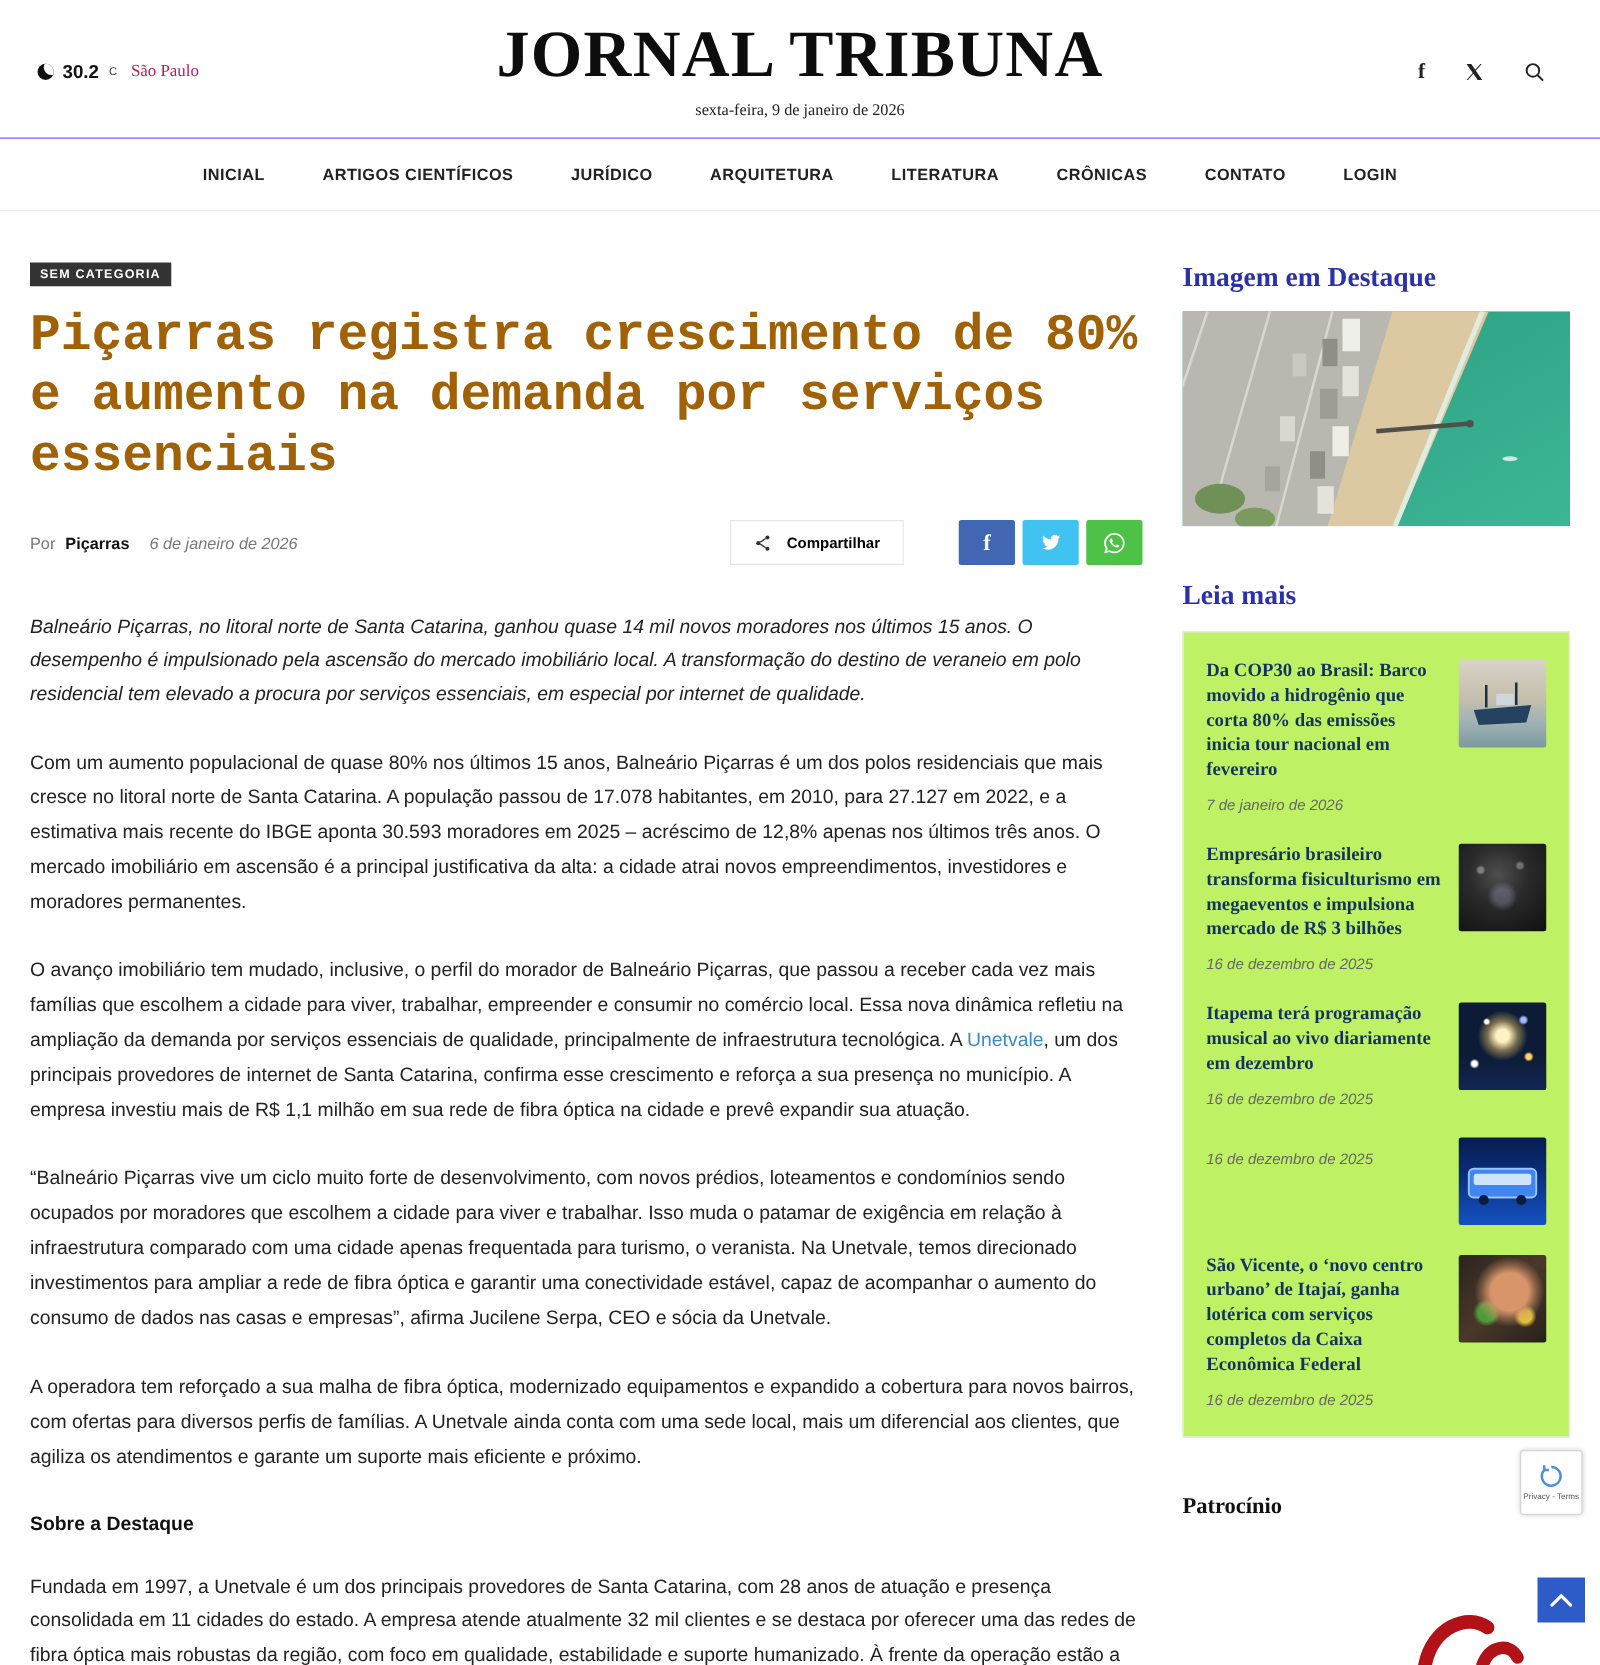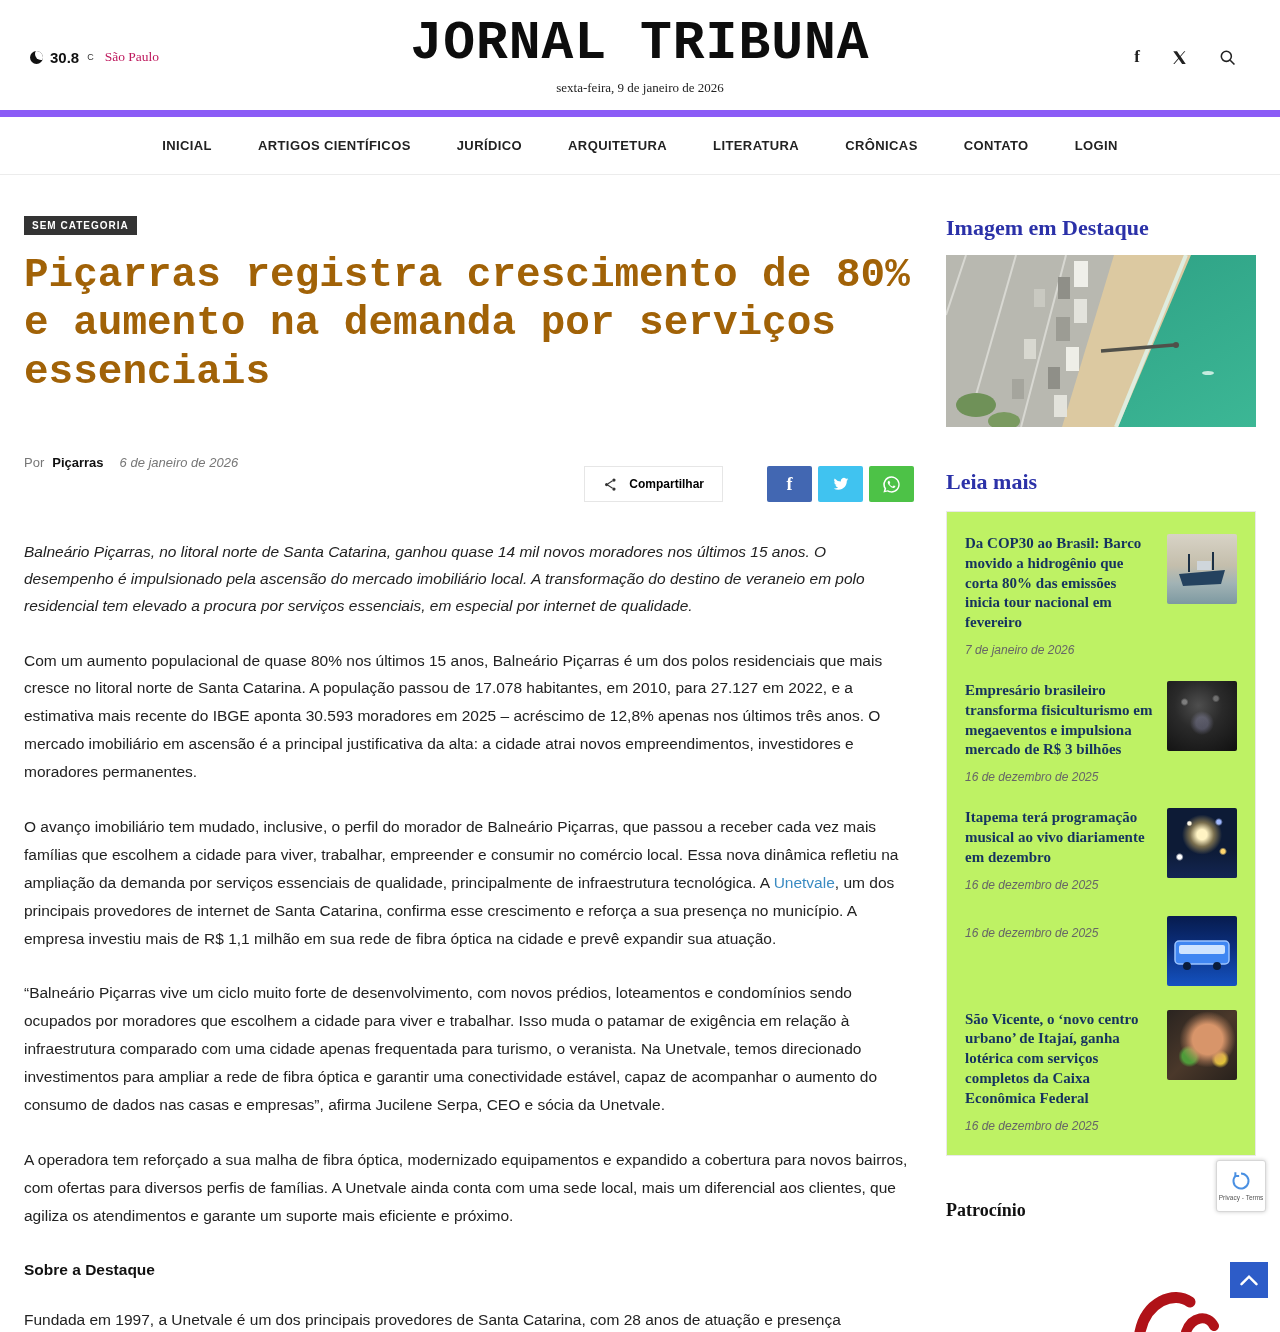--- a/index.html
+++ b/index.html
@@ -8,43 +8,43 @@
 
   
   .header { display:grid; grid-template-columns:1fr auto 1fr; align-items:center; padding:18px 30px 14px; }
   .weather { display:flex; align-items:center; gap:7px; font-size:15px; color:#111; }
   .moon { width:13px; height:13px; border-radius:50%; background:#111; position:relative; overflow:hidden; flex:0 0 13px; }
   .moon::after { content:''; position:absolute; left:5px; top:-3px; width:12px; height:12px; border-radius:50%; background:#fff; }
   .weather .temp { font-weight:700; }
   .weather sup { font-size:9px; color:#333; margin-left:1px; }
   .weather .city { font-family:"Liberation Serif", serif; font-size:13.5px; margin-left:4px; color:#be185d; }
   .logo-block { text-align:center; }
-  .logo { font-family:Liberation Mono, monospace; font-size:53px; font-weight:700; letter-spacing:1px; color:#0d0d0d; line-height:1; cursor:pointer; }
+  .logo { font-family:Liberation Serif, serif; font-size:53px; font-weight:700; letter-spacing:1px; color:#0d0d0d; line-height:1; cursor:pointer; }
   .header-date { font-family:"Liberation Serif", serif; font-size:13px; color:#222; margin-top:9px; }
   .header-icons { justify-self:end; display:flex; align-items:center; gap:32px; padding-right:14px; color:#222; }
   .hicon { cursor:pointer; display:flex; align-items:center; }
   .fb-glyph { font-family:"Liberation Serif", serif; font-weight:700; font-size:17px; color:#222; }
 
   
-  .nav { border-top:7px solid #8b5cf6; border-bottom:1px solid #ececec; display:flex; justify-content:center; }
+  .nav { border-top:1px solid #8b5cf6; border-bottom:1px solid #ececec; display:flex; justify-content:center; }
   .nav a { display:block; padding:21px 23px; font-size:13px; font-weight:700; letter-spacing:.4px; color:#222; text-transform:uppercase; text-decoration:none; cursor:pointer; }
 
   
   .main { display:flex; gap:32px; padding:40px 24px 0; }
   .content { width:890px; flex:0 0 890px; }
   .sidebar { width:310px; flex:0 0 310px; }
 
   
   .category-badge { display:inline-block; background:var(--category_bg,#333); color:#fff; font-size:10px; font-weight:700; letter-spacing:1px; padding:4px 8px; text-transform:uppercase; cursor:pointer; }
   .article-title { font-family:Liberation Mono, monospace; font-size:41px; font-weight:700; line-height:1.18; color:#a16207; margin-top:16px; }
   .byline-row { display:flex; align-items:center; margin-top:26px; font-size:13px; color:#777; }
   .byline-prefix { margin-right:8px; }
   .author { font-weight:700; color:#111; text-decoration:none; margin-right:16px; cursor:pointer; }
   .pub-date { font-style:italic; color:#777; }
-  .share-group { margin-left:auto; display:flex; align-items:center;margin-top:44px; }
+  .share-group { margin-left:auto; display:flex; align-items:center; }
   .share-btn { display:flex; align-items:center; gap:11px; height:36px; padding:0 18px; border:1px solid #e6e6e6; background:#fff; font-size:12px; font-weight:700; color:#000; cursor:pointer; margin-right:38px; }
   .social-btn { width:45px; height:36px; border-radius:2px; display:flex; align-items:center; justify-content:center; margin-left:6px; cursor:pointer; color:#fff; }
   .social-fb { background:var(--facebook,#4267b2); }
   .social-tw { background:var(--twitter,#40c3f0); }
   .social-wa { background:var(--whatsapp,#4dc247); }
   .social-fb span { font-family:"Liberation Serif", serif; font-weight:700; font-size:18px; }
 
   .lead { margin-top:36px; font-style:italic; font-size:15.5px; line-height:1.75; color:#222; }
   .content p.body-p { margin-top:27px; font-size:15.5px; line-height:1.8; color:#222; }
   .inline-link { color:var(--link,#3a8bc2); text-decoration:none; cursor:pointer;text-align:right; }
@@ -91,21 +91,21 @@
   .sponsor-logo-partial { position:absolute; left:1126px; top:1286px; }
 </style>
 </head>
 <body>
 
 <div class="page">
 
   <header class="header">
     <div class="weather">
       <span class="moon"></span>
-      <span class="temp">30.8</span>
+      <span class="temp">30.2</span>
       <sup>C</sup>
       <span class="city">São Paulo</span>
     </div>
     <div class="logo-block">
       <div class="logo">JORNAL TRIBUNA</div>
       <div class="header-date">sexta-feira, 9 de janeiro de 2026</div>
     </div>
     <div class="header-icons">
       <span class="hicon fb-glyph">f</span>
       <span class="hicon">

